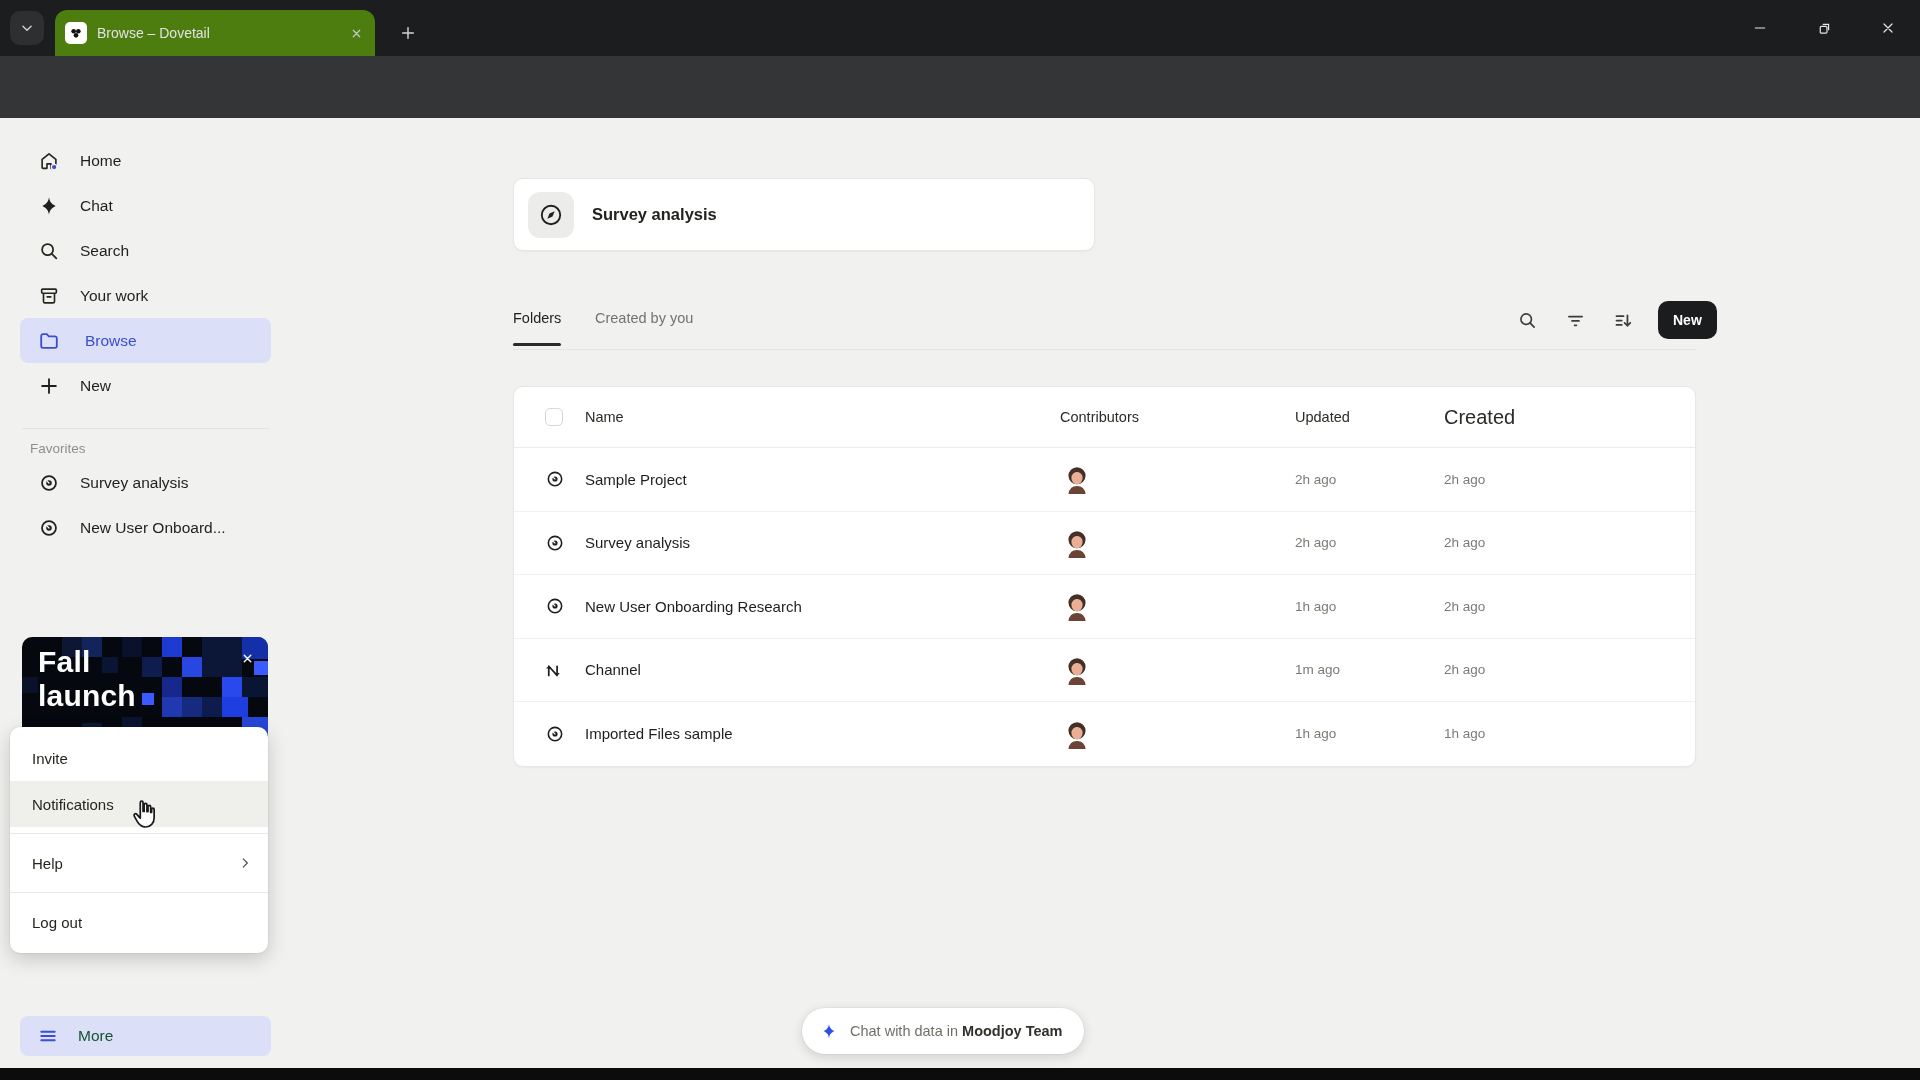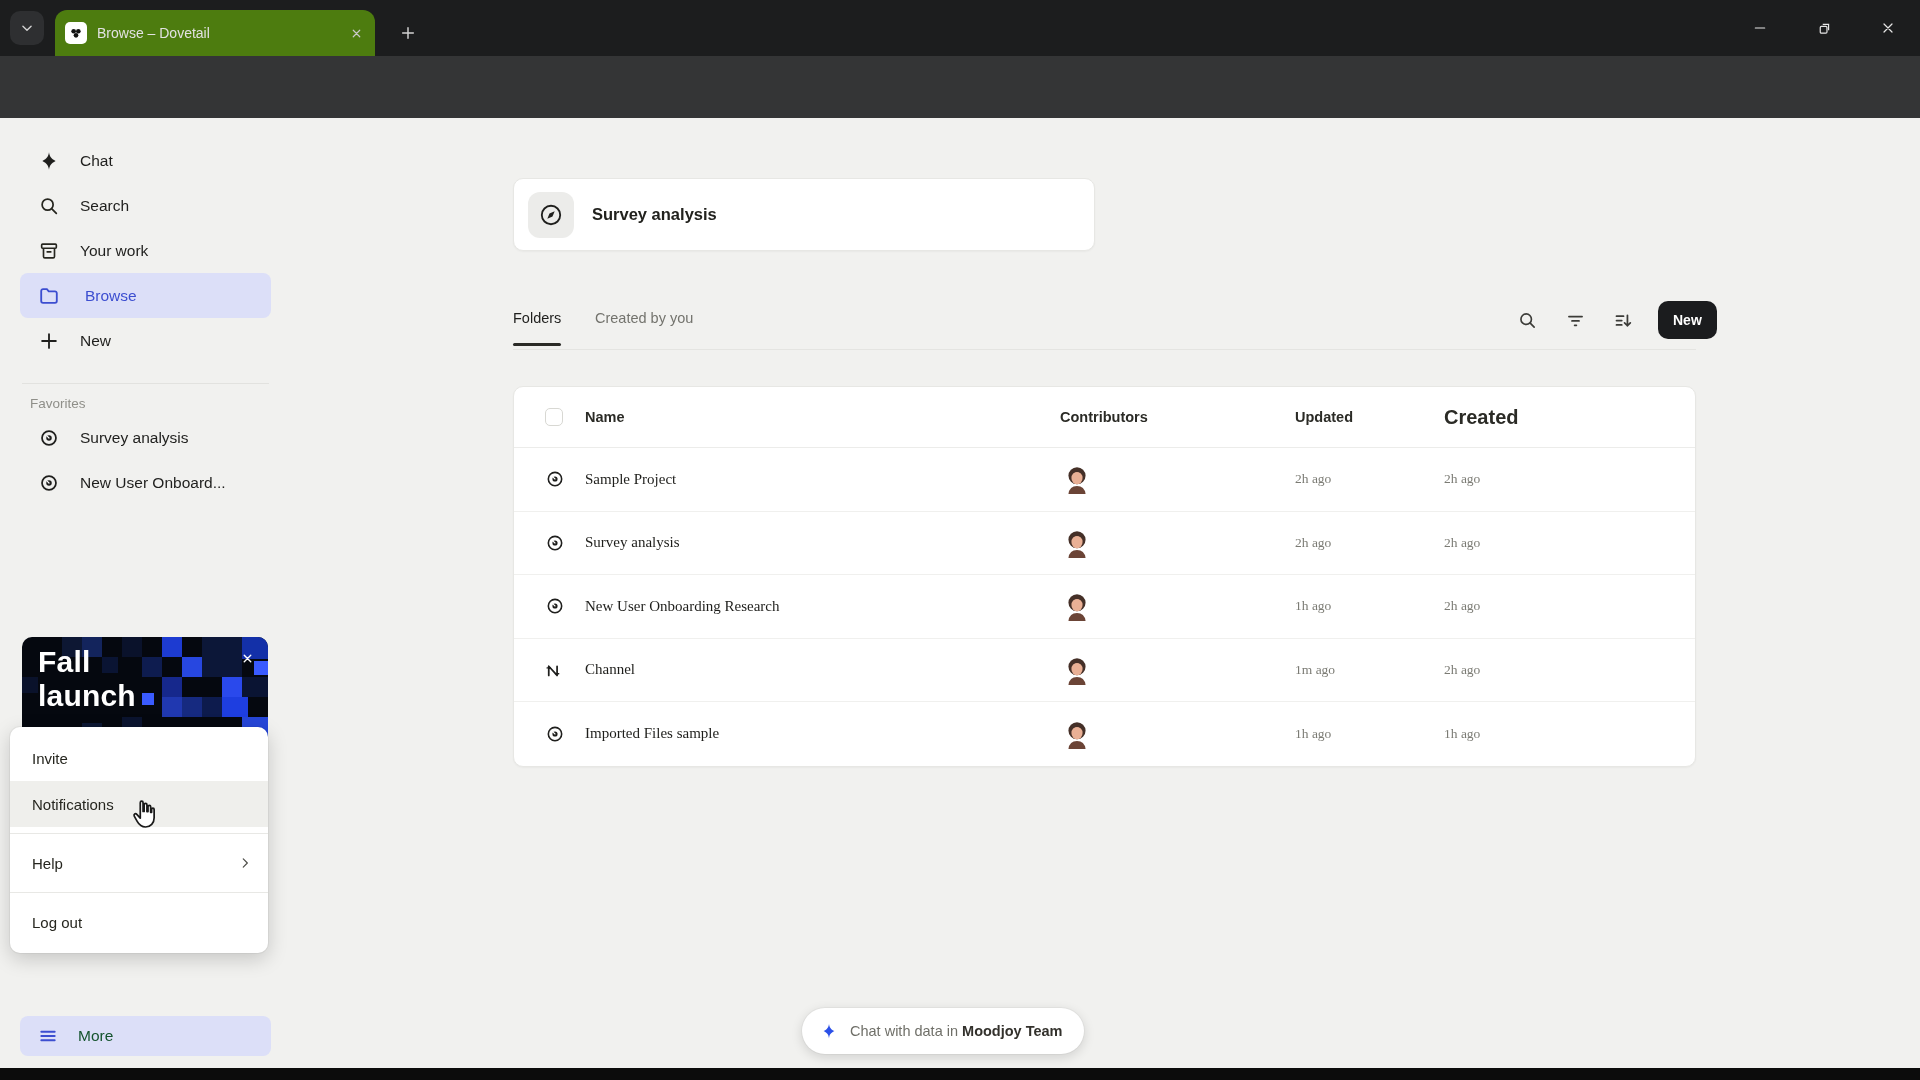--- a/index.html
+++ b/index.html
@@ -83,22 +83,22 @@
 
   .list-actions { position:absolute; left:1510px; top:183px; display:flex; align-items:center; gap:14px; }
   .action-icon { width:34px; height:34px; display:flex; align-items:center; justify-content:center; border-radius:8px; }
   .new-btn { height:38px; padding:0 15px; background:#1b1c1e; color:#fff; font-size:14px; font-weight:600;
     border:none; border-radius:10px; display:flex; align-items:center; margin-left:4px; }
 
   .table-card { position:absolute; left:513px; top:268px; width:1183px; background:#fff;
     border:1px solid #e7e7e4; border-radius:10px; box-shadow:0 1px 2px rgba(0,0,0,.04); overflow:hidden; }
   .t-grid { display:grid; grid-template-columns:63px 470px 235px 149px 1fr; align-items:center; }
   .t-header { height:61px; border-bottom:1px solid #ececea; }
-  .t-header .col { font-size:14.5px; font-weight:700; color:#2b2b26; }
-  .t-row { height:63.5px; border-bottom:1px solid #f0f0ee;font-family:Liberation Serif, serif; }
+  .t-header .col { font-size:14.5px; font-weight:400; color:#2b2b26; }
+  .t-row { height:63.5px; border-bottom:1px solid #f0f0ee; }
   .t-row:last-child { border-bottom:none; }
   .checkbox { width:18px; height:18px; border:1.5px solid #d8d8d3; border-radius:5px; background:#fff; margin-left:31px; }
   .row-icon { margin-left:31px; width:20px; height:20px; }
   .cell-name { font-size:15px; color:#1e1e1b; padding-left:8px; }
   .cell-pad { padding-left:13px; font-size:13.5px; color:#7b7b74; }
   .avatar { margin-left:17px; width:26px; height:30px; }
 
   .chat-pill { position:absolute; left:802px; top:890px; height:46px; border-radius:23px; background:#fff;
     box-shadow:0 3px 12px rgba(0,0,0,.14), 0 0 0 1px rgba(0,0,0,.03);
     display:flex; align-items:center; padding:0 22px 0 18px; gap:12px; }
@@ -228,20 +228,29 @@
         <circle cx="12" cy="18.5" r="1.9" fill="#dcdcdc"></circle>
       </svg>
   </div>
 </div>
 
 <div class="app">
 
   <div class="sidebar">
     <div class="nav-list">
 
+      <div class="side-item">
+        <span class="ic">
+          <svg viewBox="0 0 24 24" width="22" height="22">
+              <path d="M4.5 10.3 12 4.2l7.5 6.1V19a1 1 0 0 1-1 1h-4.3v-4.8h-4.4V20H5.5a1 1 0 0 1-1-1z" fill="none" stroke="#26261f" stroke-width="1.8" stroke-linejoin="round"></path>
+              <circle cx="17.6" cy="18.6" r="3" fill="#3c4ed0" stroke="#f1f1ef" stroke-width="1.4"></circle>
+            </svg>
+        </span>
+        <span>Home</span>
+      </div>
 
       <div class="side-item">
         <span class="ic">
           <svg viewBox="0 0 24 24" width="22" height="22">
               <path d="M12 2.5c.7 4.6 2.2 6.9 7.2 9.5-5 2.6-6.5 4.9-7.2 9.5-.7-4.6-2.2-6.9-7.2-9.5 5-2.6 6.5-4.9 7.2-9.5z" fill="#1f1f1d"></path>
             </svg>
         </span>
         <span>Chat</span>
       </div>
 

